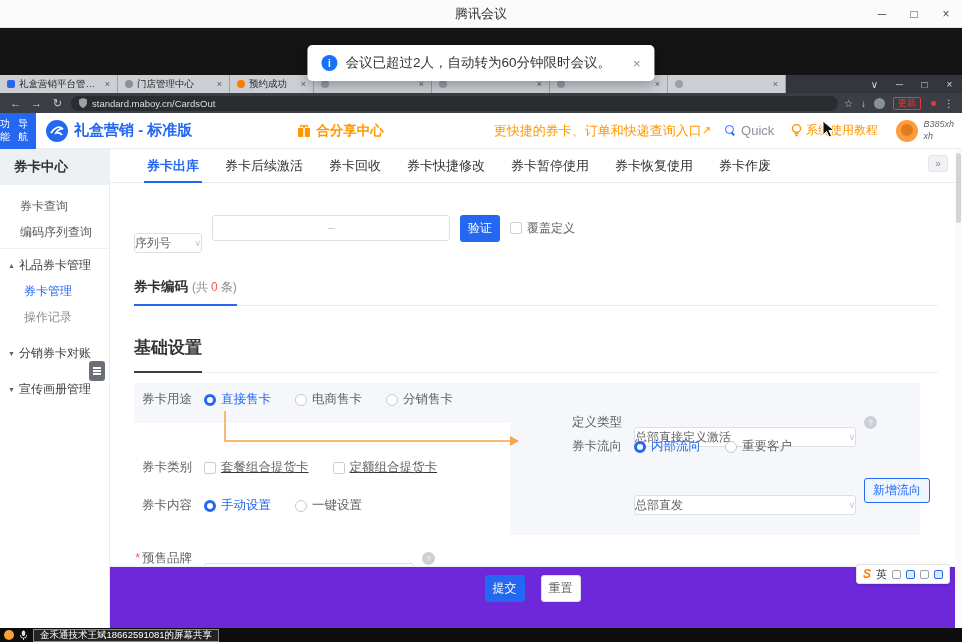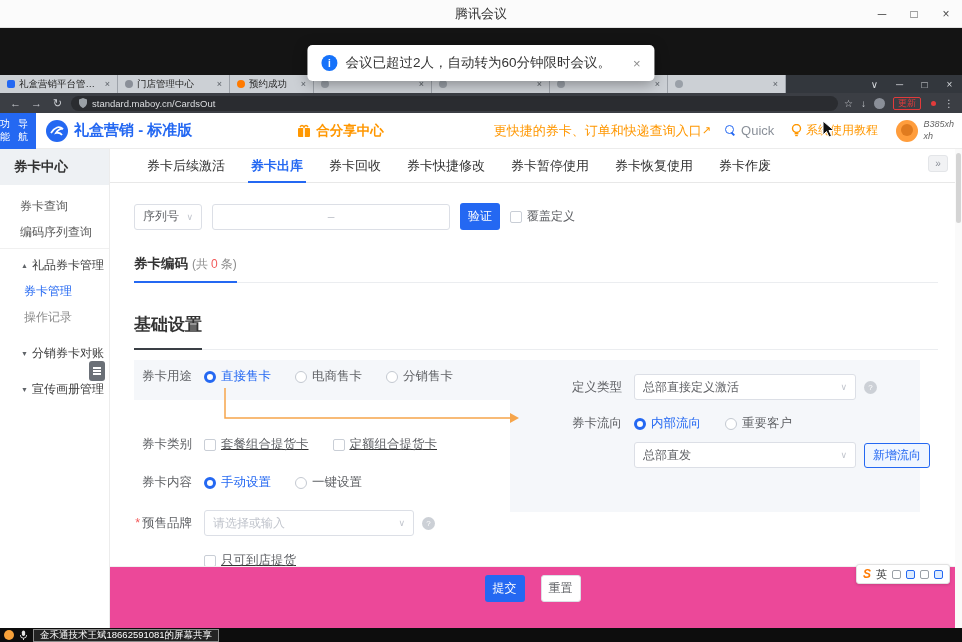--- a/index.html
+++ b/index.html
@@ -74,42 +74,42 @@
   
   .sidebar { width:110px; border-right:1px solid #ececec; position:relative; background:#fff; flex:none; }
   .side-section-title { height:36px; background:#eef1f4; display:flex; align-items:center; padding-left:14px;
     font-size:13.5px; font-weight:bold; color:#333; }
   .side-pad { height:8px; }
   .side-item { height:26px; display:flex; align-items:center; padding-left:20px; font-size:12px; color:#595959; }
   .side-item.child { padding-left:24px; }
   .side-item.active { color:#2468f2; }
   .side-item.dim { color:#8c8c8c; }
   .side-sep { border-top:1px solid #f0f0f0; margin:3px 0; }
-  .side-group { height:26px; display:flex; align-items:center; gap:4px; padding-left:21px; font-size:12px; color:#3d3d3d; }
+  .side-group { height:26px; display:flex; align-items:center; gap:4px; padding-left:8px; font-size:12px; color:#3d3d3d; }
   .caret { font-size:7px; color:#5f6368; }
   .sp10 { height:10px; }
   .collapse-handle { position:absolute; right:4px; top:212px; width:16px; height:20px; background:#6b7077; border-radius:3px; }
   .collapse-handle::before { content:""; position:absolute; left:4px; top:6px; width:8px; height:1.5px; background:#fff;
     box-shadow:0 3px 0 #fff, 0 6px 0 #fff; }
 
   
   .main { flex:1; position:relative; background:#fff; overflow:hidden; }
   .tabs-row { height:34px; border-bottom:1px solid #e8e8e8; display:flex; align-items:stretch; padding-left:24px; position:relative; }
   .mtab { padding:0 13px; display:flex; align-items:center; font-size:13px; color:#333; position:relative; white-space:nowrap; }
   .mtab.active { color:#2468f2; font-weight:bold; }
   .mtab.active::after { content:""; position:absolute; left:10px; right:10px; bottom:-1px; height:2px; background:#2468f2; }
   .collapse-btn { position:absolute; right:14px; top:6px; width:20px; height:17px; background:#f1f2f4;
     border:1px solid #e3e5e8; border-radius:3px; display:flex; align-items:center; justify-content:center;
     color:#8a8f98; font-size:10px; }
   .scrollbar { position:absolute; right:0; top:0; bottom:0; width:7px; background:#fafafa; }
   .scroll-thumb { position:absolute; top:4px; left:1px; width:5px; height:70px; border-radius:3px; background:#d4d4d4; }
 
   .search-row { margin:20px 0 0 24px; display:flex; align-items:center; gap:10px; }
-  .sel { height:26px; border:1px solid #dcdfe6; border-radius:3px; background:#fff; display:flex;
-    align-items:center; justify-content:space-between; padding:0 8px; font-size:12px; color:#606266; }
+  .sel { height:20px; border:1px solid #dcdfe6; border-radius:3px; background:#fff; display:flex;
+    align-items:center; justify-content:space-between; padding:0 0; font-size:12px; color:#606266;margin-top:30px; }
   .sel .caret-d { color:#c0c4cc; font-size:9px; margin-left:6px; }
   .sel.serial { width:68px; }
   .range-input { width:238px; height:26px; border:1px solid #dcdfe6; border-radius:3px; text-align:center;
     font-size:12px; color:#606266; outline:none; }
   .range-input::placeholder { color:#c0c4cc; }
   .btn-verify { width:40px; height:27px; background:#2468f2; color:#fff; border:none; border-radius:3px;
     font-size:12px; display:flex; align-items:center; justify-content:center; }
   .chk-wrap { display:flex; align-items:center; gap:5px; }
   .cbox { width:12px; height:12px; border:1px solid #c9ced6; border-radius:2px; background:#fff; flex:none; }
   .chk-text { font-size:12px; color:#606266; white-space:nowrap; }
@@ -137,21 +137,21 @@
   .copt { display:flex; align-items:center; gap:5px; margin-right:24px;text-decoration:underline; }
   .req { color:#f25a5a; margin-right:2px; font-size:12.5px; }
   .sel.brand-sel { width:210px; color:#c0c4cc; }
   .sel.wide { width:222px; }
   .info-dot { width:13px; height:13px; border-radius:50%; background:#ccd0d6; color:#fff; font-size:8px;
     display:flex; align-items:center; justify-content:center; margin-left:8px; flex:none; }
   .arrow-svg { position:absolute; left:70px; top:28px; }
   .btn-addflow { height:25px; padding:0 8px; margin-left:8px; background:#f0f6ff; border:1px solid #2468f2;
     color:#2468f2; border-radius:3px; font-size:12px; display:flex; align-items:center; white-space:nowrap; }
 
-  .footer-bar { position:absolute; left:0; right:7px; bottom:0; height:62px; background:#ec4899;
+  .footer-bar { position:absolute; left:0; right:7px; bottom:0; height:62px; background:#6d28d9;
     border-top:1px solid #f0f0f0; display:flex; justify-content:center; align-items:flex-start;
     gap:16px; padding-top:8px; }
   .btn-submit { width:40px; height:27px; background:#2468f2; color:#fff; border:none; border-radius:3px;
     font-size:12px; display:flex; align-items:center; justify-content:center; }
   .btn-reset { width:40px; height:27px; background:#fff; color:#606266; border:1px solid #dcdfe6; border-radius:3px;
     font-size:12px; display:flex; align-items:center; justify-content:center; }
 
   .ime-bar { position:absolute; right:12px; bottom:44px; height:20px; background:#fff; border:1px solid #e2e2e2;
     border-radius:3px; box-shadow:0 1px 3px rgba(0,0,0,.15); display:flex; align-items:center; gap:5px; padding:0 6px; }
   .ime-logo { color:#ff7a00; font-weight:bold; font-style:italic; font-size:12px; }
@@ -326,22 +326,22 @@
           <div class="side-group">
             <span class="caret">▼</span>
             <span>宣传画册管理</span>
           </div>
           <div class="collapse-handle"></div>
         </div>
 
         <div class="main">
 
           <div class="tabs-row">
+            <div class="mtab active">券卡出库</div>
             <div class="mtab">券卡后续激活</div>
-            <div class="mtab active">券卡出库</div>
             <div class="mtab">券卡回收</div>
             <div class="mtab">券卡快捷修改</div>
             <div class="mtab">券卡暂停使用</div>
             <div class="mtab">券卡恢复使用</div>
             <div class="mtab">券卡作废</div>
             <div class="collapse-btn">»</div>
           </div>
 
           <div class="search-row">
             <div class="sel serial">

